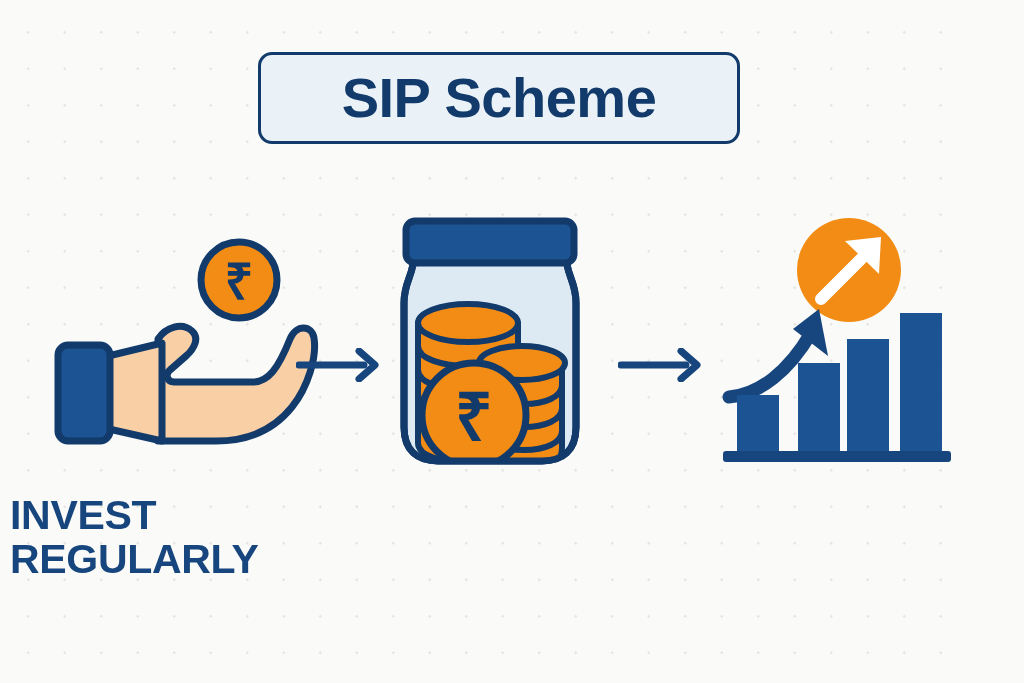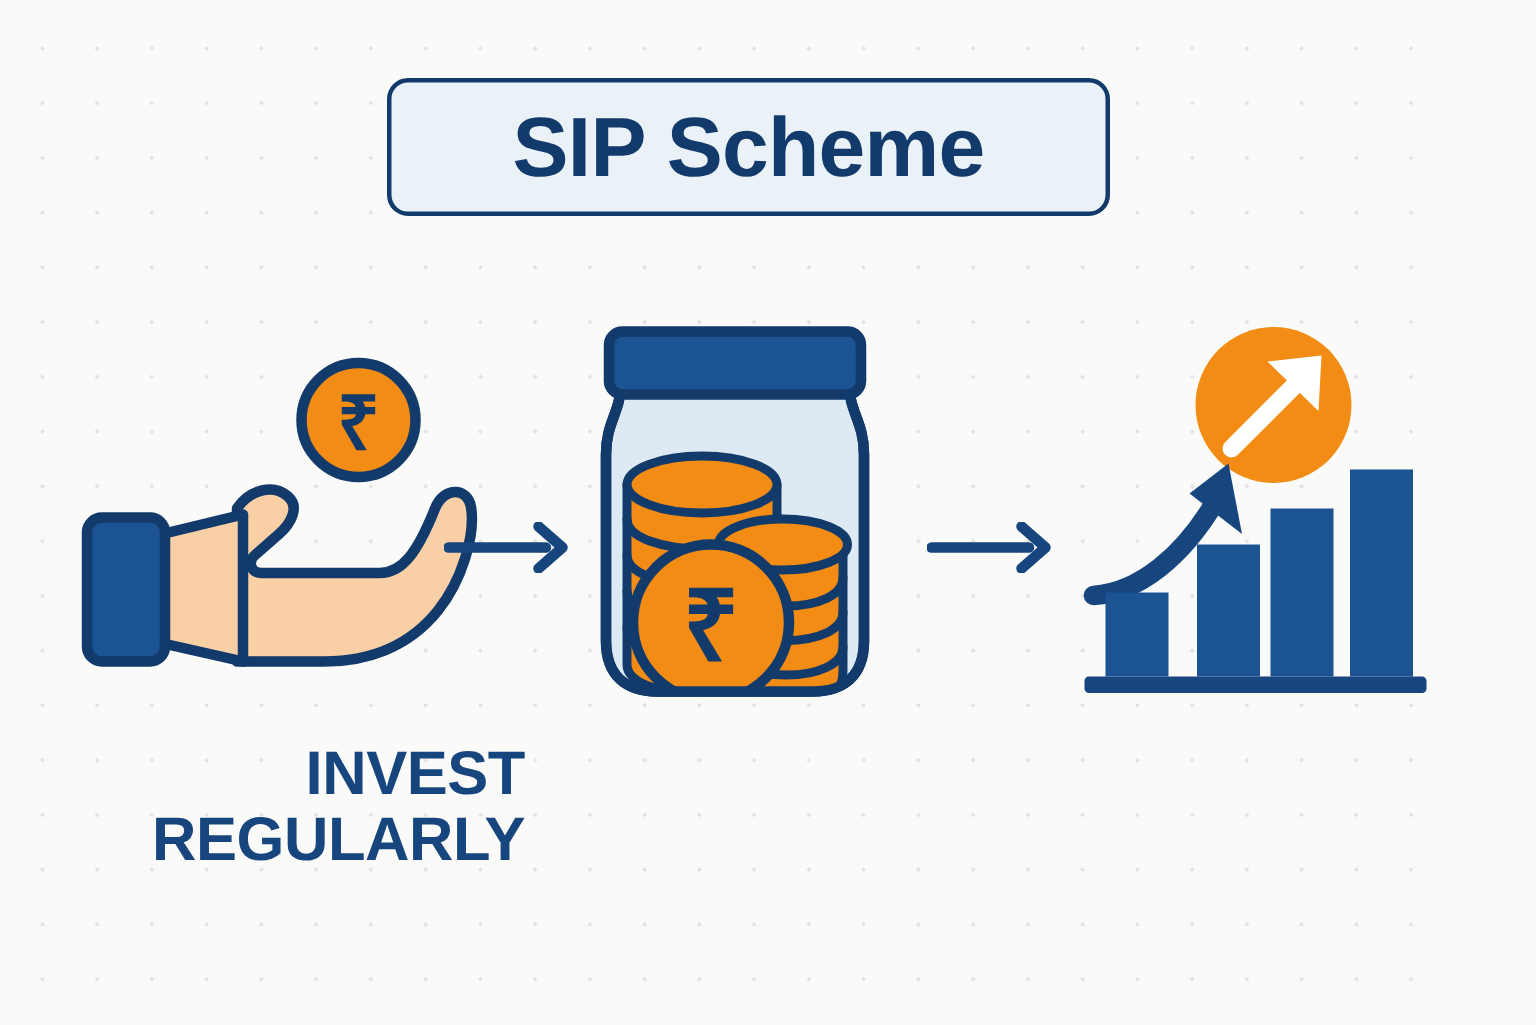--- a/index.html
+++ b/index.html
@@ -67,21 +67,21 @@
   #arrow-1 { left: 296px; }
   #arrow-2 { left: 618px; }
 
   
   .caption {
     position: absolute;
     font-size: 41px;
     font-weight: bold;
     color: #17457E;
     line-height: 1.08;
-    text-align: right;
+    text-align: left;
     letter-spacing: -0.3px;
     white-space: pre-line;
   }
   #caption-invest { left: 10px;  top: 493px; width: 340px; }
   #caption-wealth { left: 690px; top: 493px; width: 320px; }
 </style>
 </head>
 <body>
 
 <div id="infographic">

